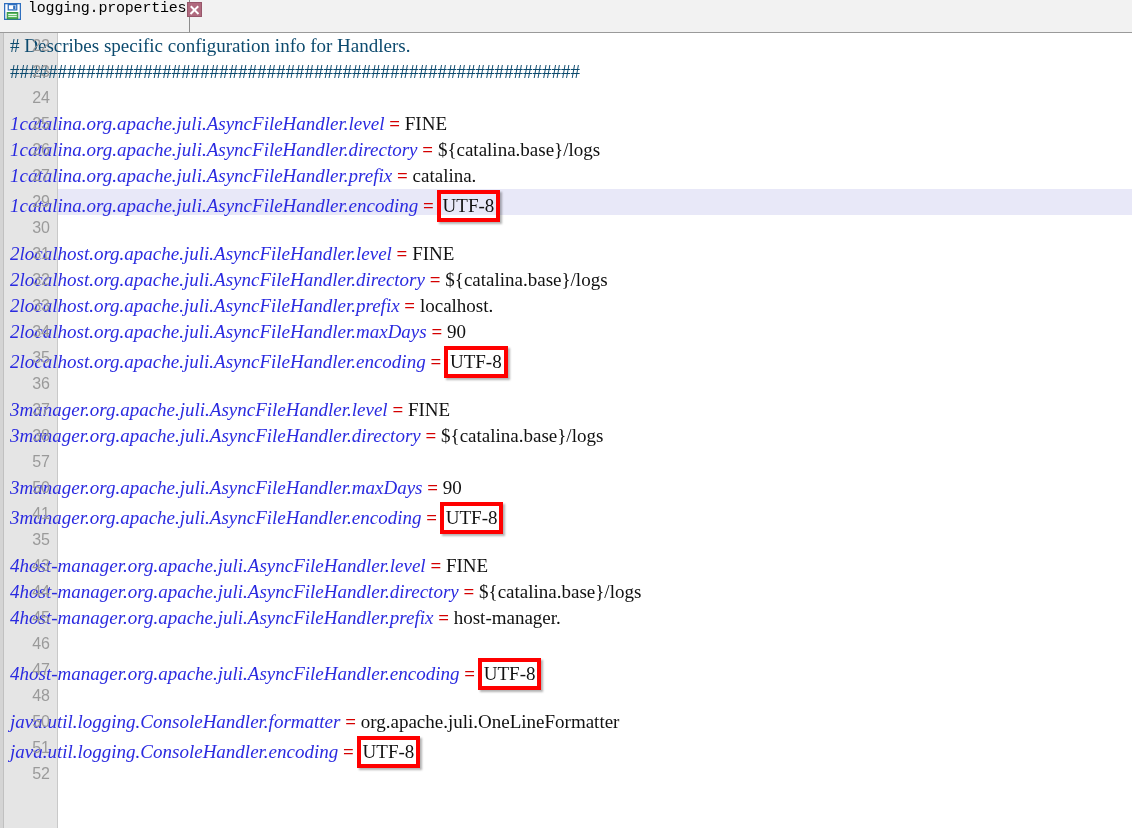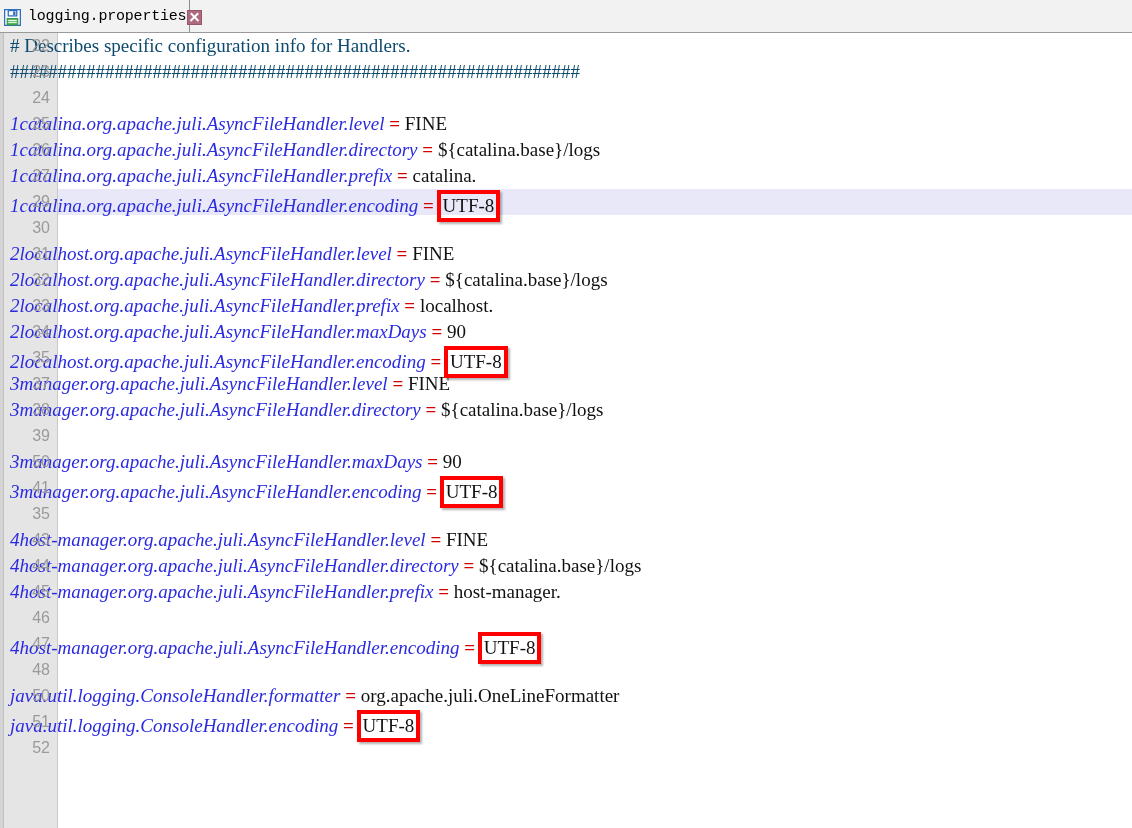--- a/index.html
+++ b/index.html
@@ -25,21 +25,21 @@
   .tab {
     position: absolute;
     left: 0;
     top: 0;
     height: 32px;
     width: 190px;
     box-sizing: border-box;
     background: #f2f2f2;
     border-right: 1px solid #8d8d8d;
     display: flex;
-    align-items: center;
+    align-items: flex-start;
     padding-left: 4px;
   }
   .tab-accent {
     position: absolute;
     left: 0;
     top: 0;
     width: 190px;
     height: 5px;
     background: #f5a623;
   }
@@ -268,31 +268,36 @@
         <span class="lineno">34</span>
         <span class="code"><span class="key">2localhost.org.apache.juli.AsyncFileHandler.maxDays</span> <span class="eq">=</span> <span class="val">90</span></span>
       </div>
       <div class="row">
         <div class="code-area"></div>
         <span class="lineno">35</span>
         <span class="code"><span class="key">2localhost.org.apache.juli.AsyncFileHandler.encoding</span> <span class="eq">=</span> <span class="boxed">UTF-8</span></span>
       </div>
       <div class="row">
         <div class="code-area"></div>
+        <span class="lineno">36</span>
+        <span class="code"></span>
+      </div>
+      <div class="row">
+        <div class="code-area"></div>
         <span class="lineno">37</span>
         <span class="code"><span class="key">3manager.org.apache.juli.AsyncFileHandler.level</span> <span class="eq">=</span> <span class="val">FINE</span></span>
       </div>
       <div class="row">
         <div class="code-area"></div>
         <span class="lineno">38</span>
         <span class="code"><span class="key">3manager.org.apache.juli.AsyncFileHandler.directory</span> <span class="eq">=</span> <span class="val">${catalina.base}/logs</span></span>
       </div>
       <div class="row">
         <div class="code-area"></div>
-        <span class="lineno">39</span>
+        <span class="lineno">57</span>
       </div>
       <div class="row">
         <div class="code-area"></div>
         <span class="lineno">50</span>
         <span class="code"><span class="key">3manager.org.apache.juli.AsyncFileHandler.maxDays</span> <span class="eq">=</span> <span class="val">90</span></span>
       </div>
       <div class="row">
         <div class="code-area"></div>
         <span class="lineno">41</span>
         <span class="code"><span class="key">3manager.org.apache.juli.AsyncFileHandler.encoding</span> <span class="eq">=</span> <span class="boxed">UTF-8</span></span>

